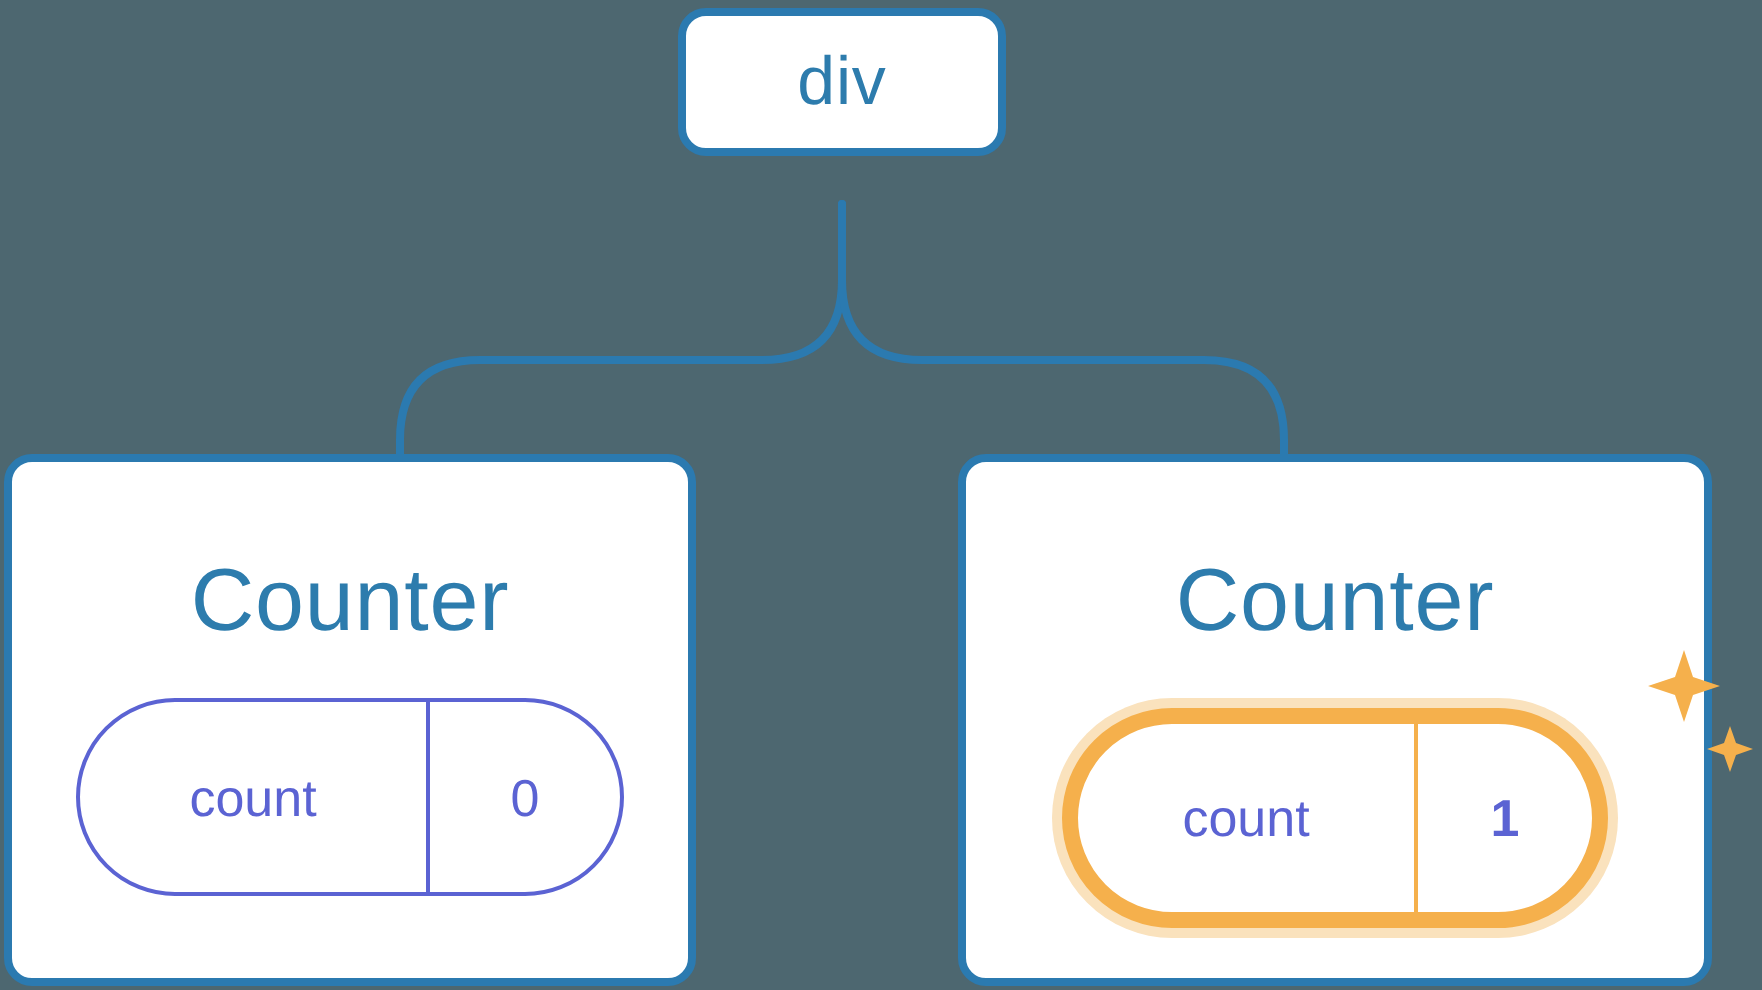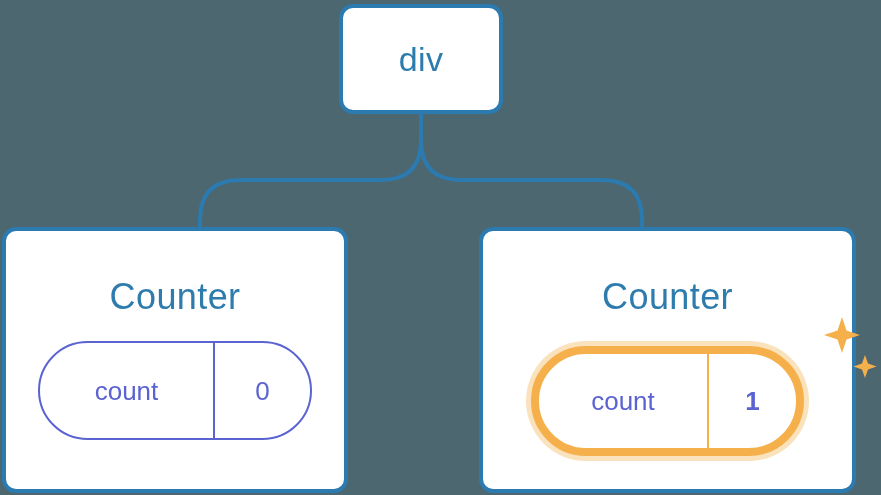--- a/index.html
+++ b/index.html
@@ -34,21 +34,21 @@
     position: absolute;
     background: #ffffff;
     border: 4px solid #2b7ab0;
     border-radius: 14px;
     box-sizing: border-box;
   }
   .card-root {
     left: 339px;
     top: 4px;
     width: 164px;
-    height: 110px;
+    height: 74px;
     display: flex;
     align-items: center;
     justify-content: center;
   }
   .card-root .node-title {
     font-size: 34px;
   }
   .card-child {
     top: 227px;
     height: 266px;
@@ -62,21 +62,21 @@
     left: 2px;
     width: 346px;
   }
   .card-right {
     left: 479px;
     width: 377px;
   }
 
   .node-title {
     color: #2d7cad;
-    font-size: 36px;
+    font-size: 44px;
     letter-spacing: 0.4px;
     line-height: 1;
   }
 
   
   .pill-wrap {
     position: relative;
     margin-top: 26px;
   }
   .pill {

